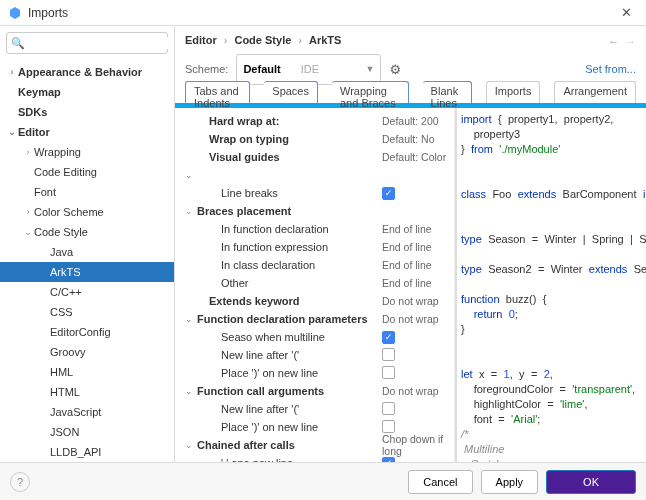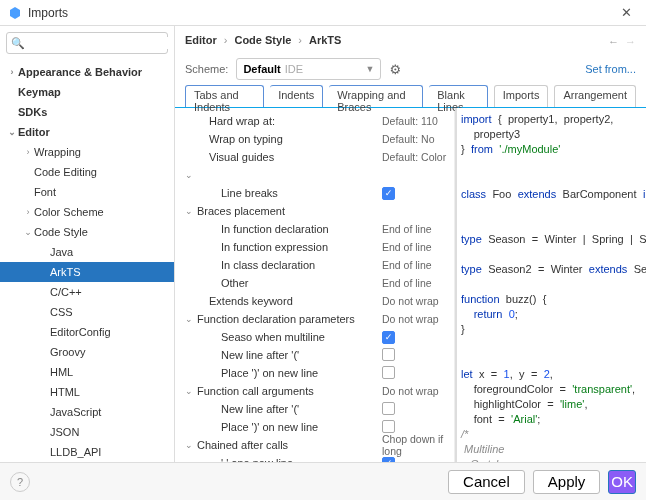--- a/index.html
+++ b/index.html
@@ -20,54 +20,54 @@
 .tree-item.lvl1{padding-left:22px}
 .tree-item.lvl2{padding-left:38px}
 .tree-item.sel{background:#2675bf;color:#fff}
 .content{flex:1;display:flex;flex-direction:column;overflow:hidden}
 .breadcrumb{height:28px;display:flex;align-items:center;padding:0 10px;gap:4px;font-size:13px;font-weight:600;color:#333}
 .breadcrumb .sep{color:#999;margin:0 3px;font-weight:400}
 .breadcrumb .arrows{margin-left:auto;display:flex;gap:6px;color:#999;font-weight:400}
 .breadcrumb .arrows span{cursor:pointer}
 .scheme-row{height:30px;display:flex;align-items:center;padding:0 10px;gap:8px}
 .scheme-row label{color:#666}
-.scheme-select{flex:0 0 145px;height:22px;display:flex;align-items:center;border:1px solid #ccc;border-radius:3px;padding:0 6px;position:relative}
+.scheme-select{flex:0 0 145px;height:31px;display:flex;align-items:center;border:1px solid #ccc;border-radius:3px;padding:0 6px;position:relative}
 .scheme-select .val{font-weight:600}
-.scheme-select .hint{color:#aaa;margin-left:4px}
+.scheme-select .hint{color:#aaa;margin-left:20px}
 .scheme-select .dd{position:absolute;right:6px;color:#888;font-size:9px}
 .gear{color:#666;cursor:pointer;font-size:13px}
 .setfrom{margin-left:auto;color:#2675bf;cursor:pointer}
-.tabs{height:24px;display:flex;align-items:center;padding:0 10px;gap:6px;border-bottom:1px solid #0ea5e9}
+.tabs{height:24px;display:flex;align-items:flex-end;padding:0 10px;gap:14px;border-bottom:5px solid #0ea5e9}
 .tab{height:22px;padding:3px 8px;border:1px solid #ccc;border-bottom:none;border-radius:3px 3px 0 0;cursor:pointer;background:#fff;position:relative;color:#444}
 .tab.grp{border-color:#5b8fd8}
 .tab.grp:not(:first-child){border-left:none}
 .cols{flex:1;display:flex;overflow:hidden}
 .settings-col{flex:0 0 280px;overflow-y:auto;padding:4px 0 4px 10px;border-right:1px solid #eee}
 .row{display:flex;align-items:center;height:18px}
 .row .lbl{flex:1;color:#333}
-.row.bold .lbl{font-weight:400}
+.row.bold .lbl{font-weight:700}
 .row .val{width:72px;color:#666;font-size:10.5px}
 .row .chev{width:12px;color:#888;font-size:9px}
 .row.ind1 .lbl{padding-left:12px}
 .row.ind2 .lbl{padding-left:24px}
 .chk{width:13px;height:13px;border:1px solid #aaa;border-radius:2px;display:inline-flex;align-items:center;justify-content:center;font-size:9px;color:#fff}
 .chk.on{background:#3b82f6;border-color:#3b82f6}
 .preview{flex:1;overflow:auto;padding:4px 6px;font-family:Consolas,monospace;font-size:10.5px;line-height:15px;white-space:pre;background:#fff;position:relative}
 .preview .st{position:absolute;left:0;top:0;bottom:0;width:2px;background:#ddd}
 .kw{color:#0033b3}
 .str{color:#067d17}
 .num{color:#1750eb}
 .op{color:#333}
 .id{color:#333}
 .cm{color:#8c8c8c;font-style:italic}
 .footer{height:38px;display:flex;align-items:center;padding:0 10px;gap:8px;border-top:1px solid #ddd;background:#f7f7f7}
 .footer .help{width:20px;height:20px;border:1px solid #ccc;border-radius:50%;display:flex;align-items:center;justify-content:center;color:#888;cursor:pointer}
 .footer .sp{flex:1}
-.footer button{height:24px;padding:0 14px;border:1px solid #bbb;border-radius:3px;background:#fff;cursor:pointer;font-size:15px}
-.footer button.primary{background:#8b5cf6;color:#fff;border-color:#2675bf;padding:0 2px}
+.footer button{height:24px;padding:0 14px;border:1px solid #bbb;border-radius:3px;background:#fff;cursor:pointer;font-size:11px}
+.footer button.primary{background:#4c1d95;color:#fff;border-color:#2675bf;padding:0 36px}
 ::-webkit-scrollbar{width:8px;height:8px}
 ::-webkit-scrollbar-thumb{background:#ccc;border-radius:4px}
 </style>
 </head>
 <body>
 
 <div class="titlebar">
   <span class="icon">
     <svg width="14" height="14" viewBox="0 0 14 14">
         <path d="M7 1 L12 4 L12 10 L7 13 L2 10 L2 4 Z" fill="#4a9eff"></path>
@@ -186,33 +186,33 @@
         <span class="val">Default</span>
         <span class="hint">IDE</span>
         <span class="dd">▼</span>
       </div>
       <span class="gear">⚙</span>
       <span class="setfrom">Set from...</span>
     </div>
 
     <div class="tabs" id="tabs">
         <div class="tab grp">Tabs and Indents</div>
-        <div class="tab grp">Indents</div>
+        <div class="tab grp">Spaces</div>
         <div class="tab grp">Wrapping and Braces</div>
         <div class="tab grp">Blank Lines</div>
         <div class="tab">Imports</div>
         <div class="tab">Arrangement</div>
       </div>
 
     <div class="cols">
       <div class="settings-col" id="rows">
           <div class="row bold ind1">
             <span class="chev"></span>
             <span class="lbl">Hard wrap at:</span>
-            <span class="val">Default: 110</span>
+            <span class="val">Default: 200</span>
           </div>
           <div class="row bold ind1">
             <span class="chev"></span>
             <span class="lbl">Wrap on typing</span>
             <span class="val">Default: No</span>
           </div>
           <div class="row bold ind1">
             <span class="chev"></span>
             <span class="lbl">Visual guides</span>
             <span class="val">Default: Color</span>

